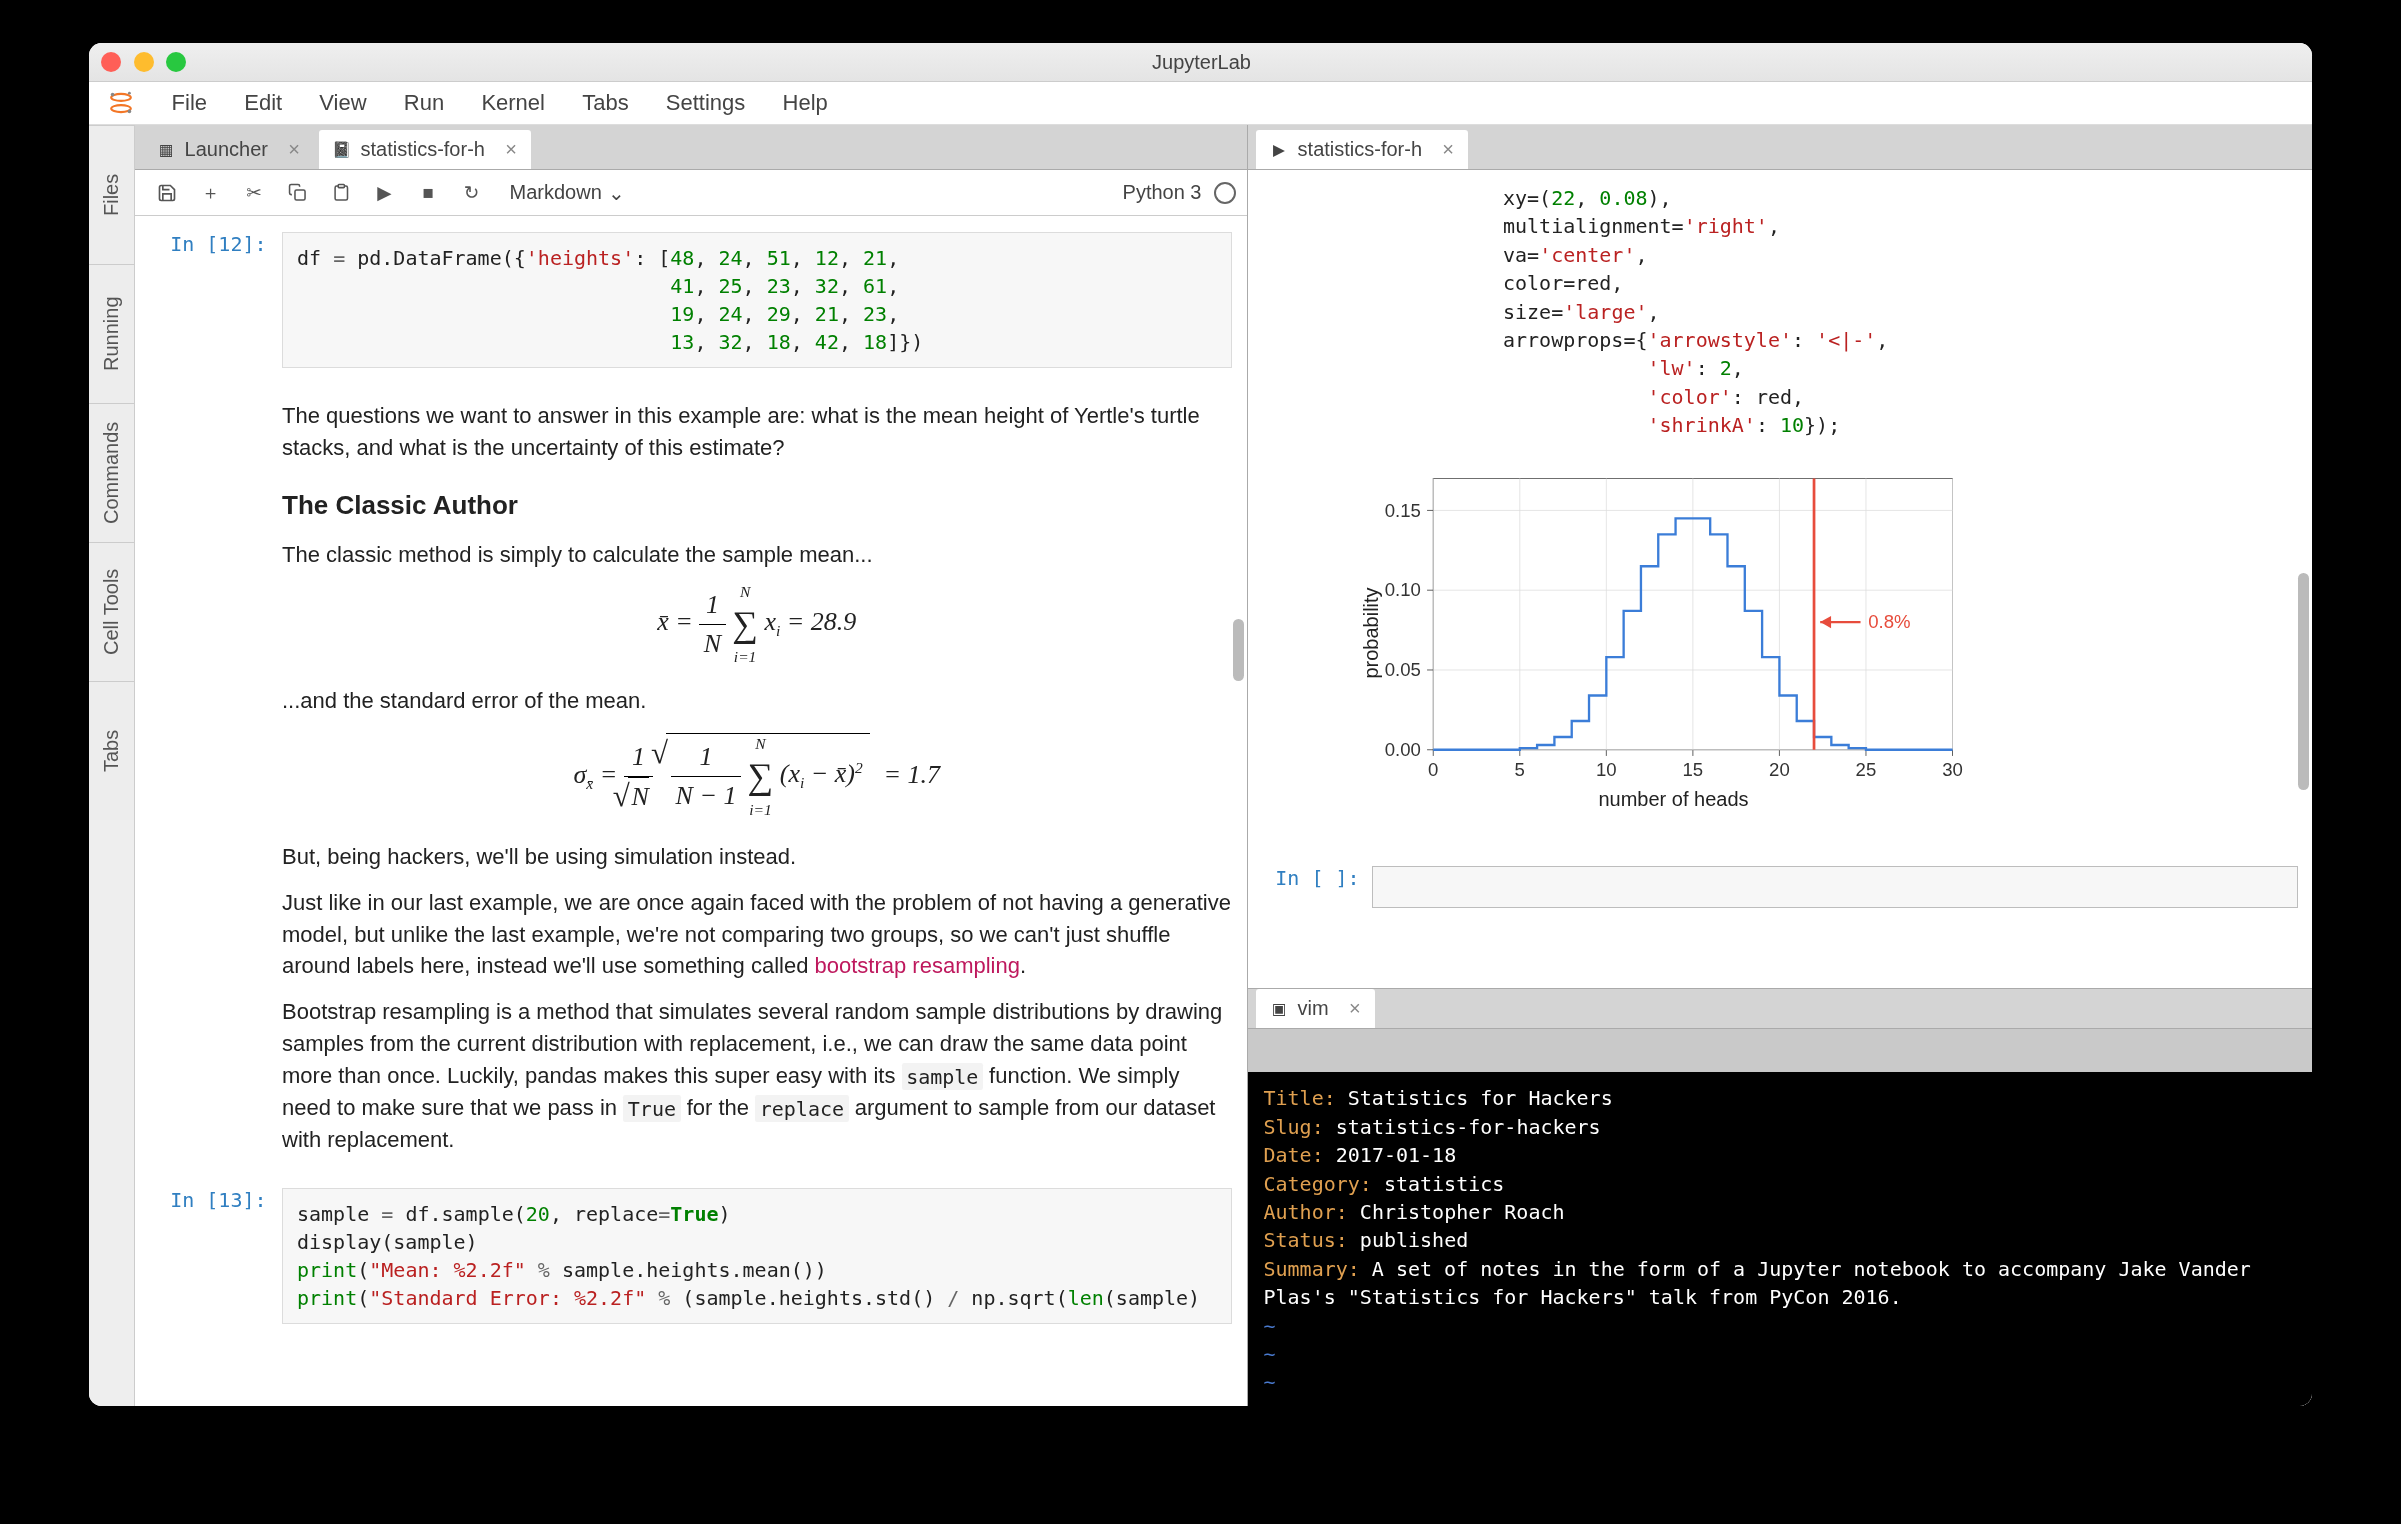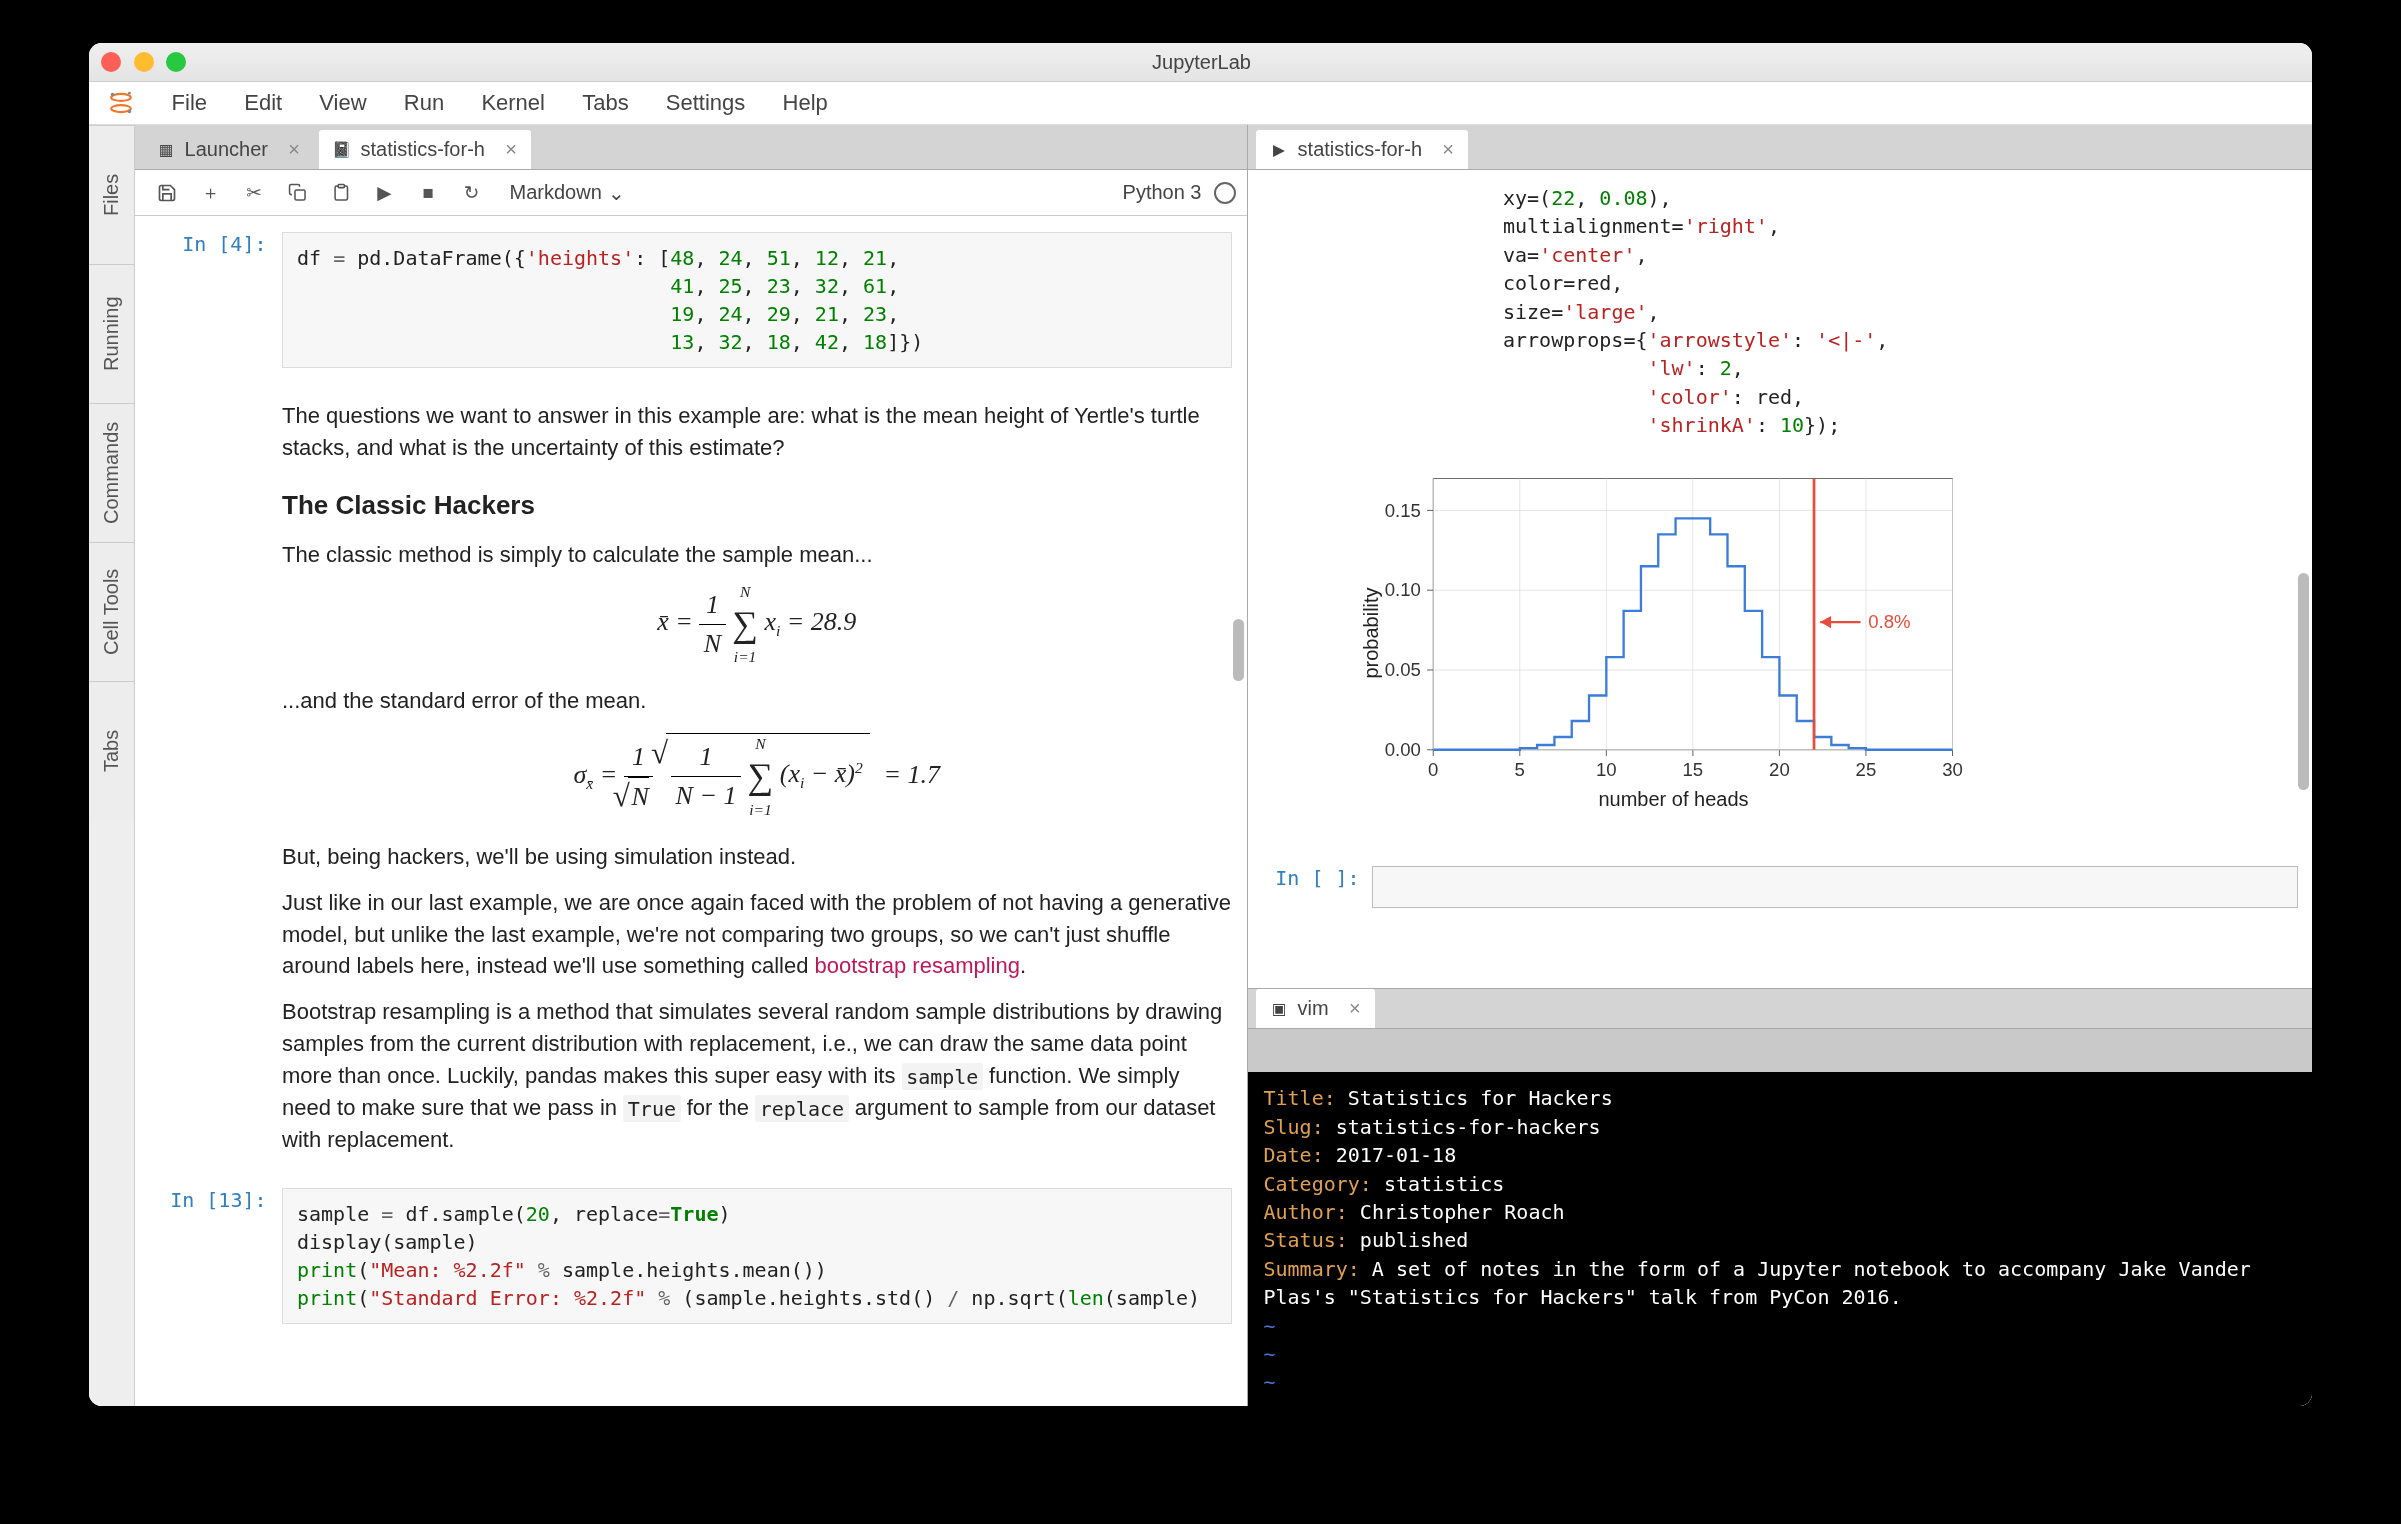--- a/index.html
+++ b/index.html
@@ -165,32 +165,32 @@
               <span>Markdown</span>
               <span>⌄</span>
             </div>
           <div class="spacer"></div>
           <div class="kernel">Python 3</div>
           <div class="kcircle"></div>
         </div>
 
         <div class="notebook">
           <div class="cell">
-            <div class="prompt">In [4]:</div>
+            <div class="prompt">In [12]:</div>
             <div class="cellbody codebody" id="code1">df <span class="tk-o">=</span> pd.DataFrame({<span class="tk-s">'heights'</span>: [<span class="tk-n">48</span>, <span class="tk-n">24</span>, <span class="tk-n">51</span>, <span class="tk-n">12</span>, <span class="tk-n">21</span>,
                                <span class="tk-n">41</span>, <span class="tk-n">25</span>, <span class="tk-n">23</span>, <span class="tk-n">32</span>, <span class="tk-n">61</span>,
                                <span class="tk-n">19</span>, <span class="tk-n">24</span>, <span class="tk-n">29</span>, <span class="tk-n">21</span>, <span class="tk-n">23</span>,
                                <span class="tk-n">13</span>, <span class="tk-n">32</span>, <span class="tk-n">18</span>, <span class="tk-n">42</span>, <span class="tk-n">18</span>]})</div>
           </div>
 
           <div class="cell">
             <div class="prompt"></div>
             <div class="cellbody md">
               <p>The questions we want to answer in this example are: what is the mean height of Yertle's turtle stacks, and what is the uncertainty of this estimate?</p>
-              <h3>The Classic Hackers</h3>
+              <h3>The Classic Author</h3>
               <p>The classic method is simply to calculate the sample mean...</p>
               <div class="math">
                 x̄ = <span class="frac"><span class="n">1</span><span class="d">N</span></span>
                 <span class="sum"><span class="top">N</span>∑<span class="bot">i=1</span></span>
                 x<sub style="font-size:15.5px">i</sub> <span>= 28.9</span>
               </div>
               <p>...and the standard error of the mean.</p>
               <div class="math">
                 σ<sub style="font-size:15.5px">x̄</sub> =
                 <span class="frac"><span class="n">1</span><span class="d"><span class="sqrt">N</span></span></span>

